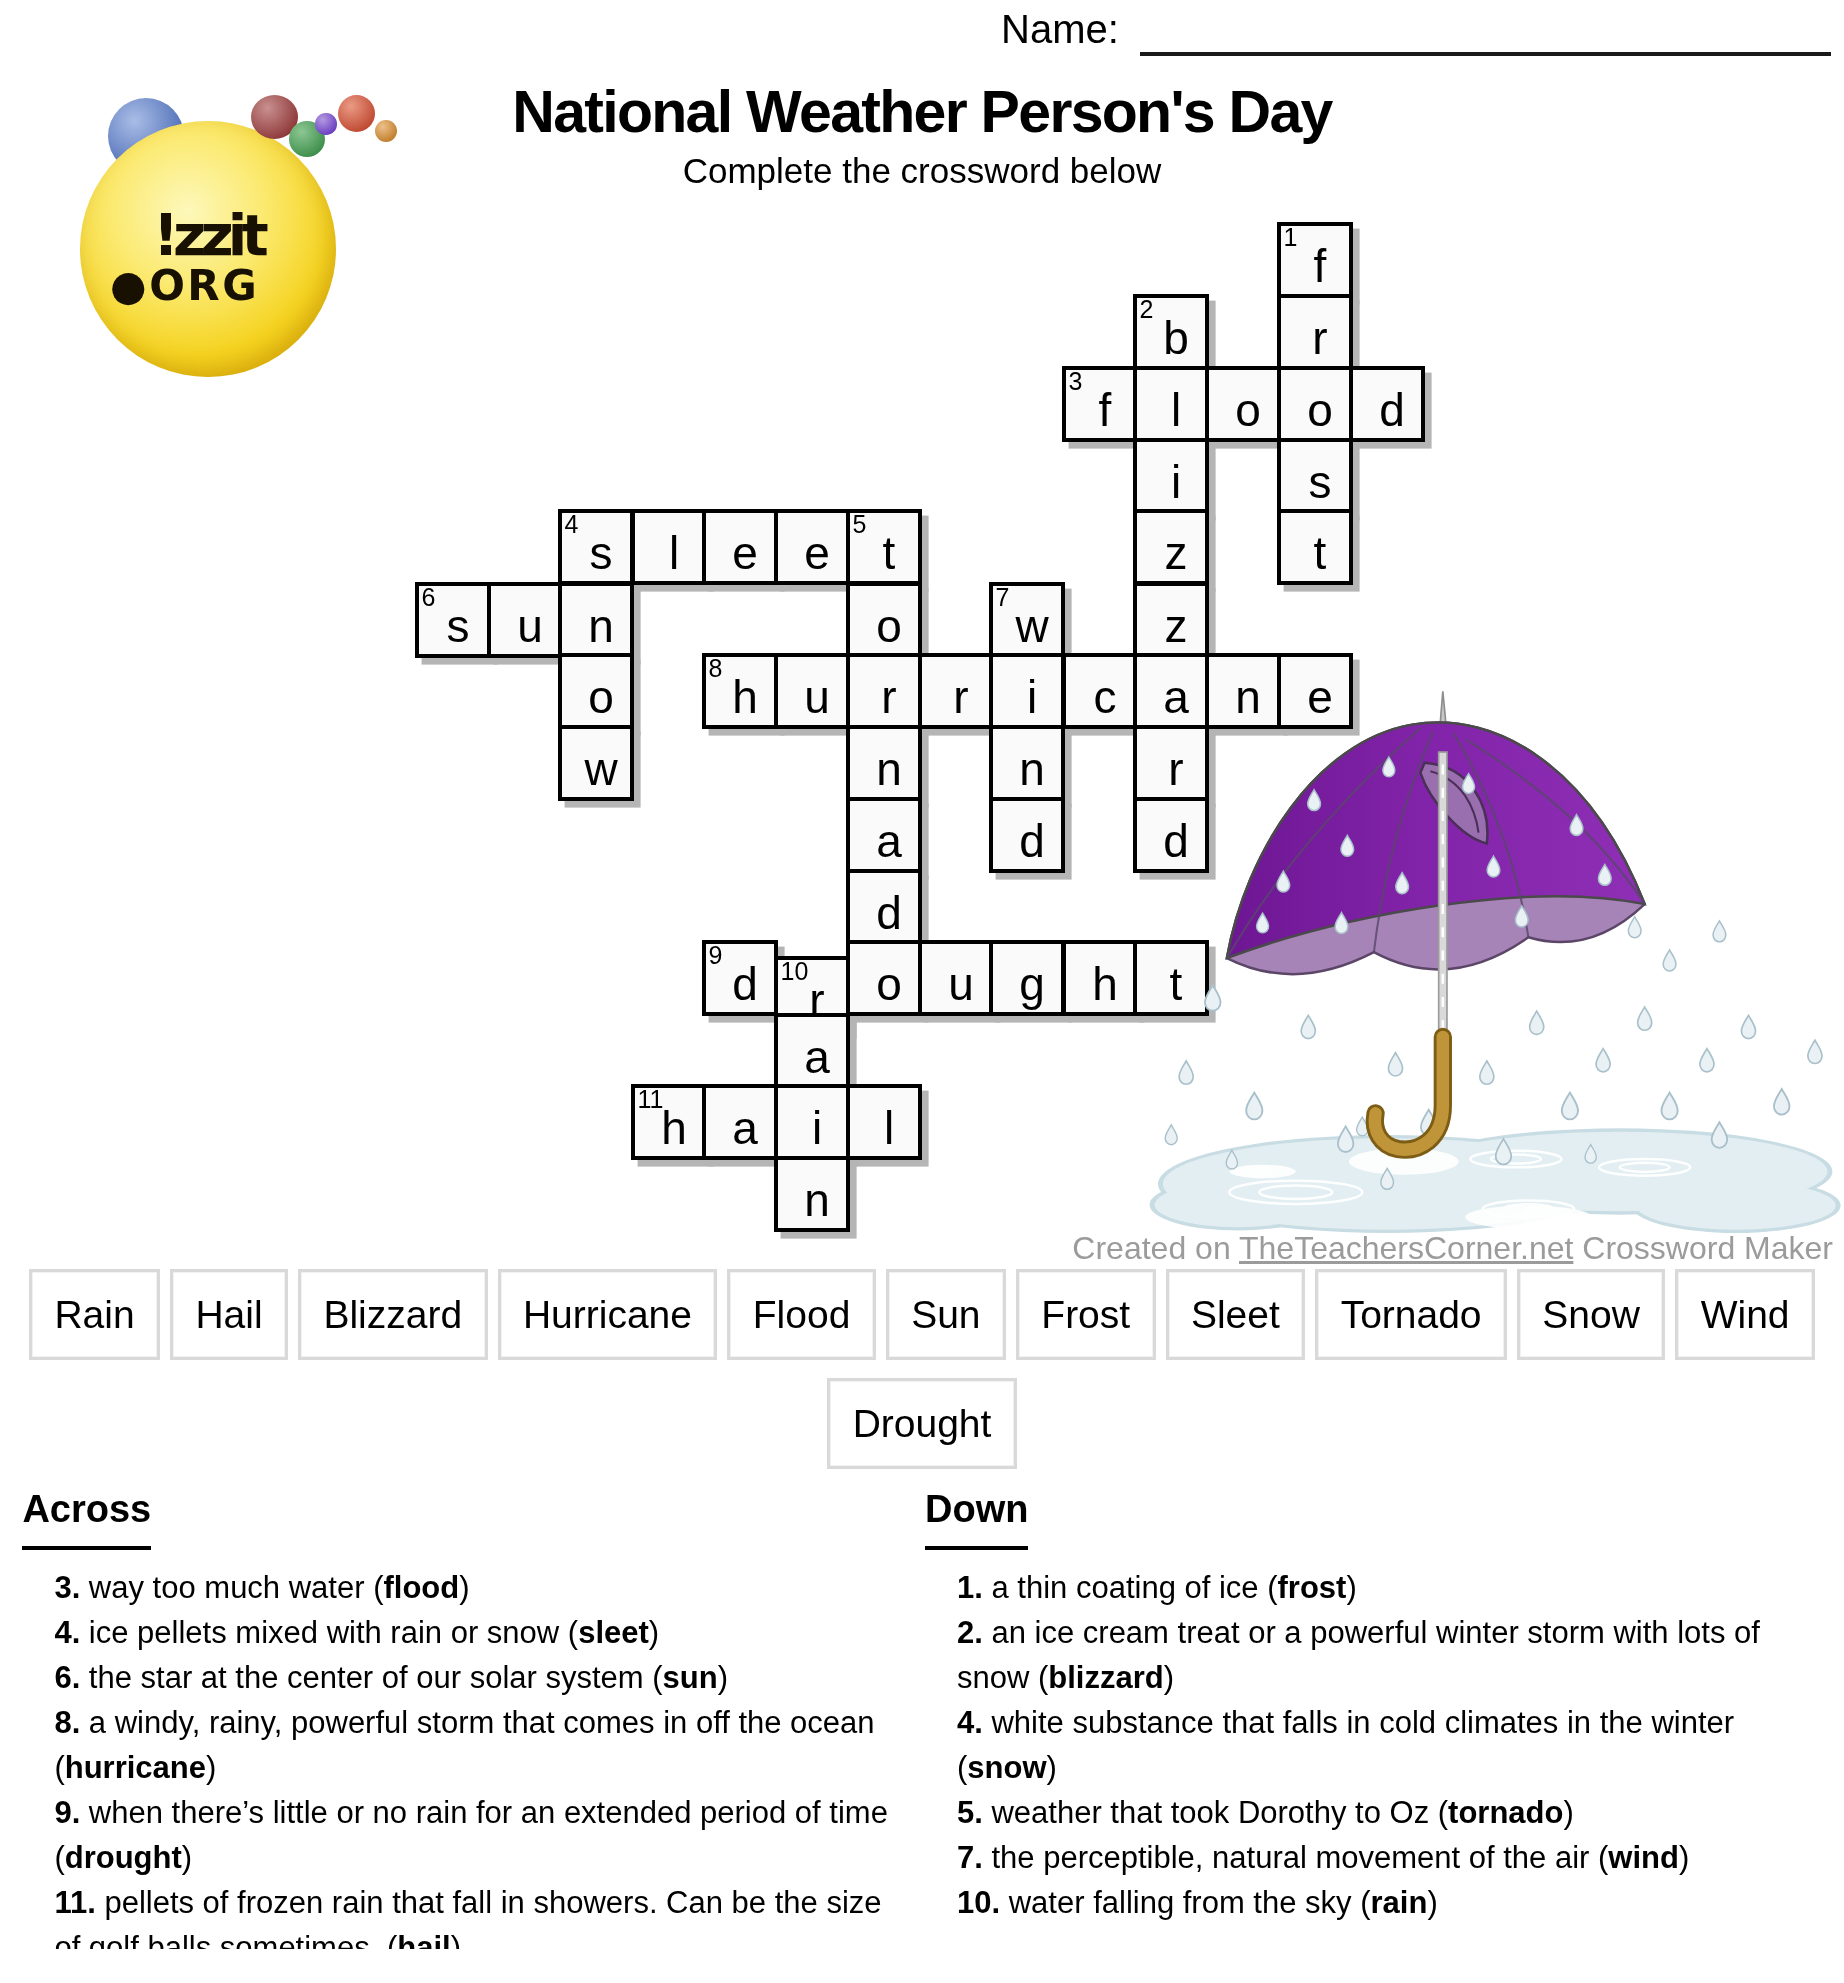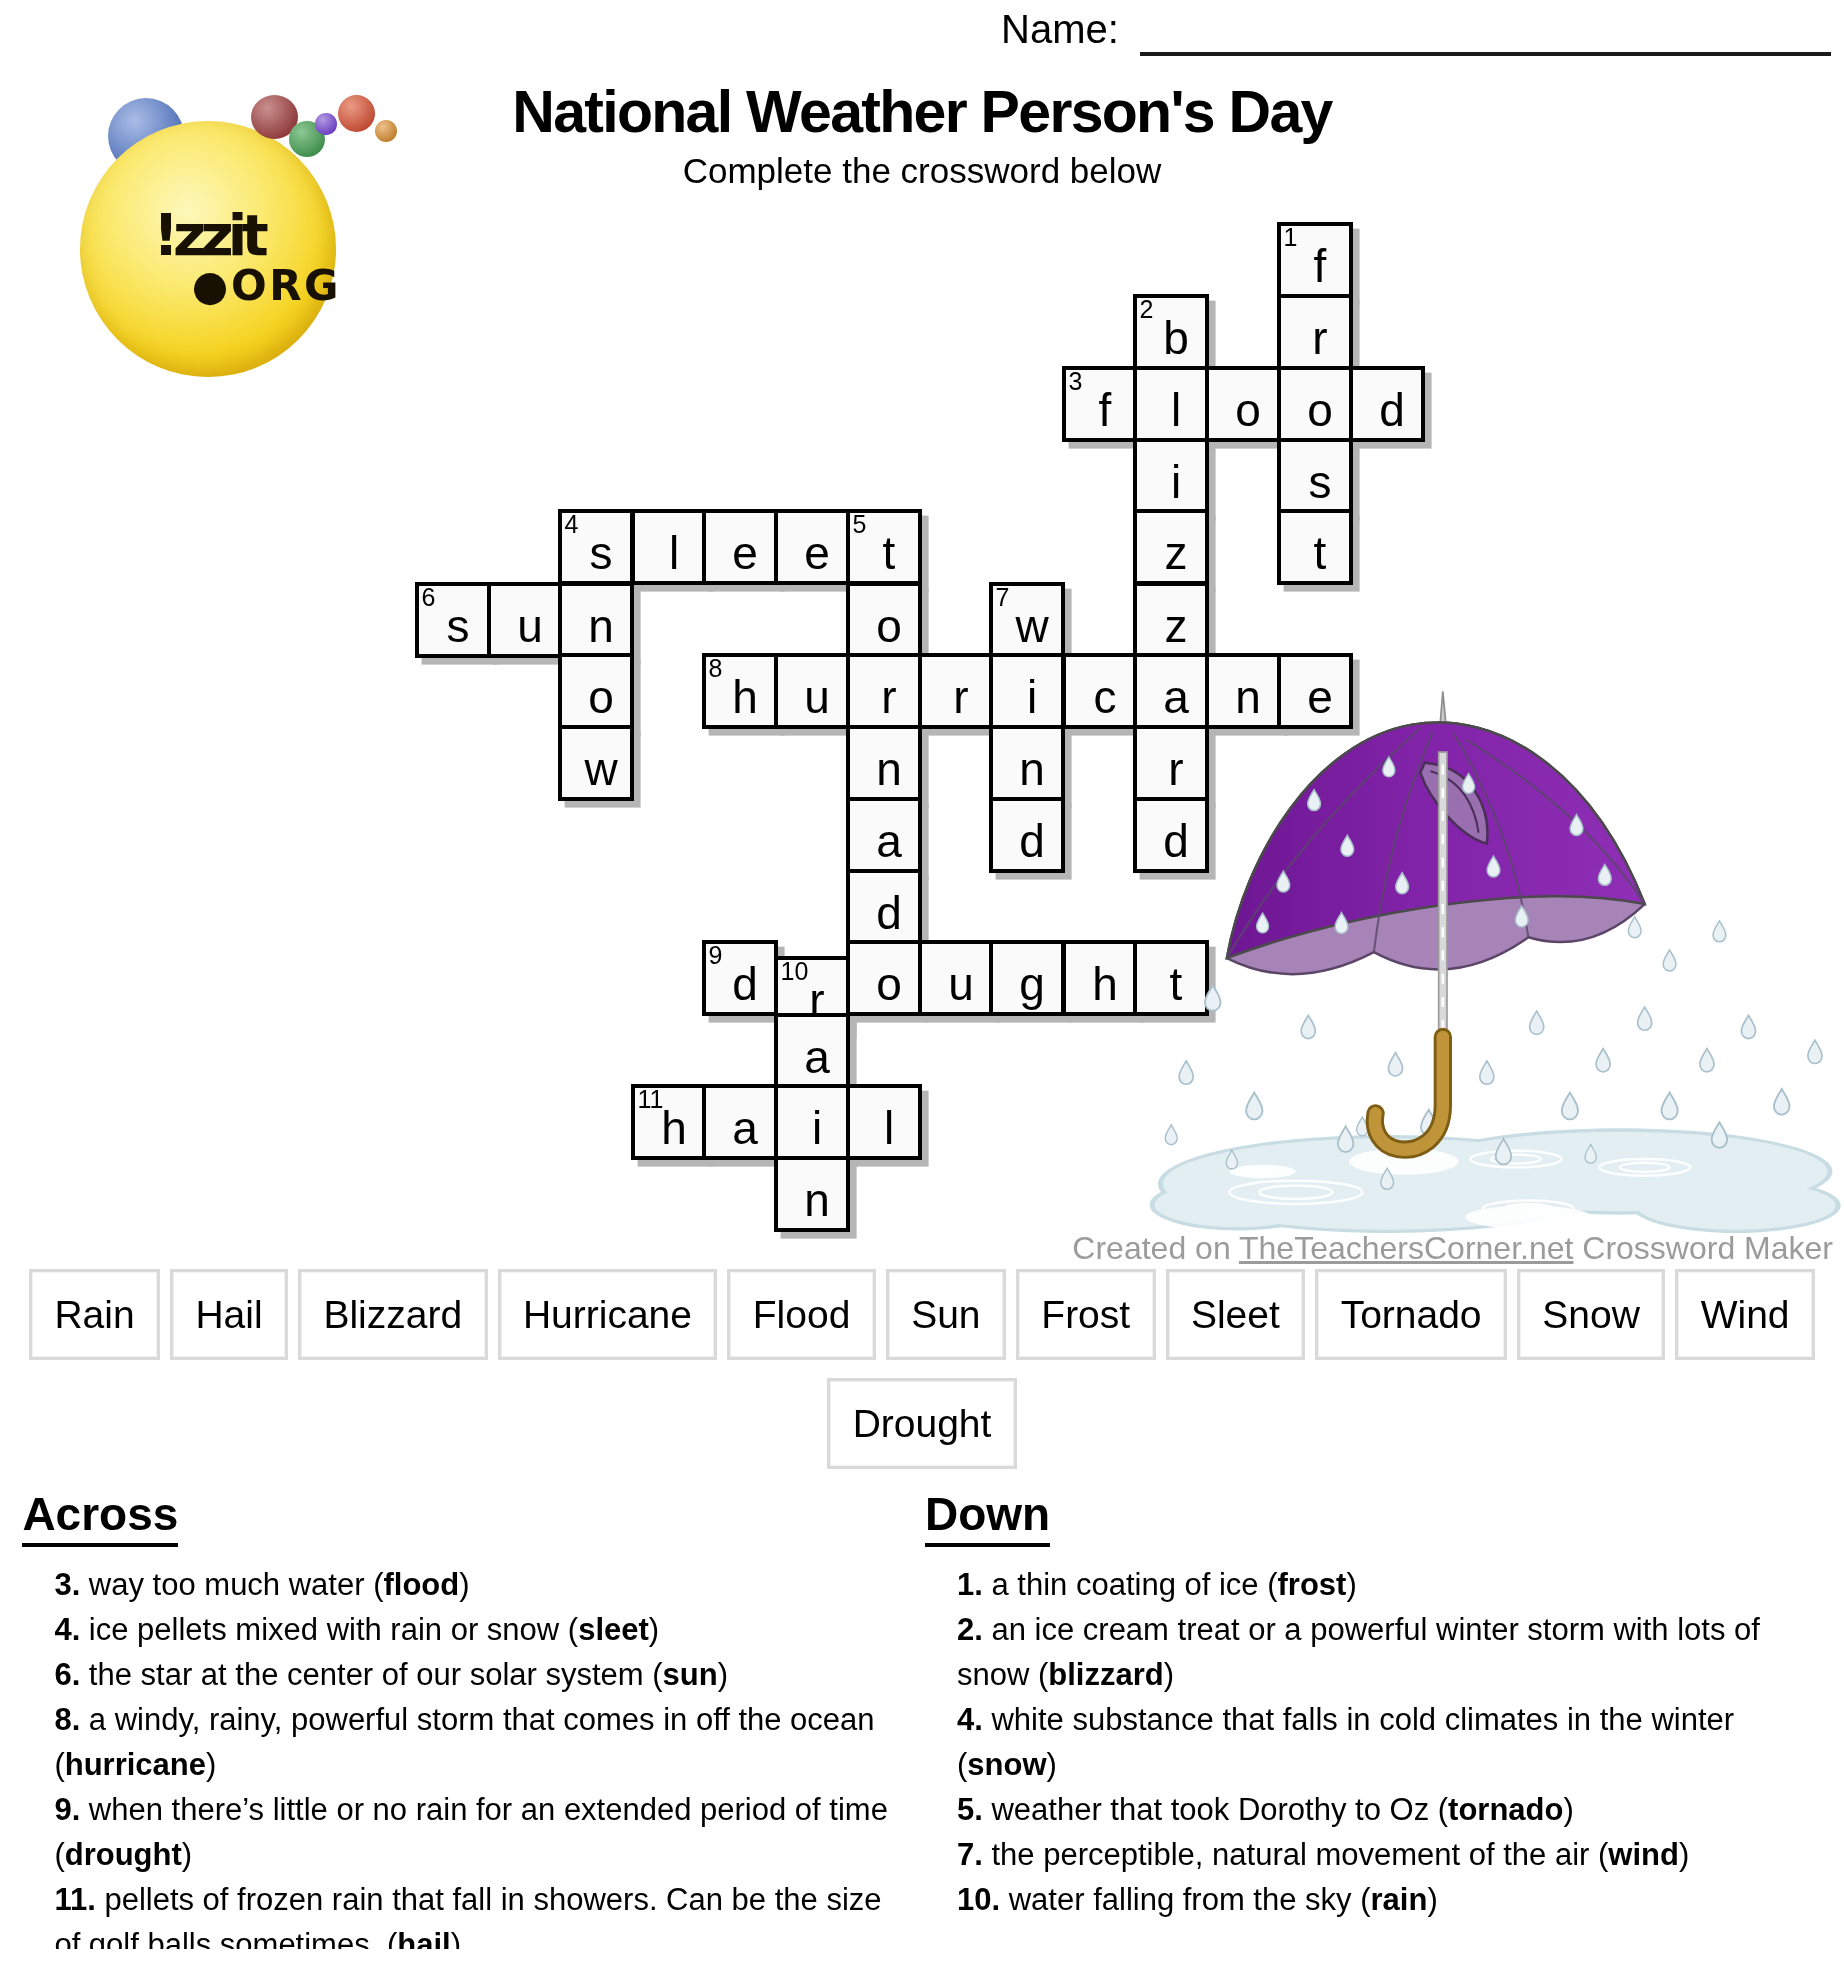--- a/index.html
+++ b/index.html
@@ -21,21 +21,21 @@
               background:radial-gradient(circle at 42% 35%, #fdf8bb 0%, #fbe96e 35%, #f5d321 65%, #eaba08 88%, #d9a504 100%);
               box-shadow:inset -5px -8.3px 20px rgba(170,120,0,.35); }
   .b-maroon { left:176px; top:1.7px;  width:47px; height:44px; z-index:3; background:radial-gradient(circle at 35% 30%, #c98f8f, #8f3a3a 75%); }
   .b-green  { left:214px; top:28px; width:36px; height:36px; z-index:3; background:radial-gradient(circle at 35% 30%, #8cc793, #3f8f4c 75%); }
   .b-purple { left:240px; top:20px; width:21.6px; height:21.6px; z-index:3; background:radial-gradient(circle at 35% 30%, #b49ae2, #6a3fc0 75%); }
   .b-red    { left:263px; top:1.7px;  width:37px; height:37px; z-index:3; background:radial-gradient(circle at 35% 30%, #eb9a84, #bf4a33 75%); }
   .b-orange { left:300px; top:26.6px; width:22.4px; height:22.4px; z-index:3; background:radial-gradient(circle at 35% 30%, #eec08a, #c07f2e 75%); }
   .logo-text { position:absolute; left:0; top:116px; width:266px; z-index:4; text-align:center;
                color:#181000; font-family:"DejaVu Sans", sans-serif; font-weight:bold; }
   .logo-text .l1 { font-size:57px; line-height:.92; letter-spacing:-5.8px; }
-  .logo-text .l2 { font-size:42px;  letter-spacing:2.5px; text-align:right; padding-left:35px; margin-top:0px; }
+  .logo-text .l2 { font-size:42px;  letter-spacing:2.5px; text-align:left; padding-left:35px; margin-top:0px; }
   
   #grid { position:absolute; left:0; top:0; width:100%; height:100%; }
   .cell { position:absolute; width:76px; height:76px; box-sizing:border-box;
           background:#fbfafa; border:4.2px solid #000; box-shadow:6.6px 6.6px 0 0 #b5b5b5; }
   .cell .letter { position:absolute; left:0; top:0; width:100%; height:100%;
                   display:flex; align-items:center; justify-content:center;
                   font-size:46px; transform:translate(5px,5.8px); }
   .cell .num { position:absolute; top:-2.5px; left:2.5px; font-size:25px; line-height:1.1; }
   
   .umbrella-svg { position:absolute; left:1138px; top:673px; width:706px; height:590px; }
@@ -46,22 +46,22 @@
   
   .bank { position:absolute; left:0; width:100%; display:flex; justify-content:center; gap:10px; }
   .bank-row1 { top:1269px; }
   .bank-row2 { top:1378px; }
   .chip { box-sizing:border-box; height:91px; border:3.3px solid #d9d9d9; background:#fff;
           font-size:39px; display:flex; align-items:center; padding:0 22.4px; box-shadow:0 0 0 0.8px #eee inset; }
   
   .clues-col { position:absolute; top:1489px; }
   #across { left:22.4px;  width:893px; }
   #down   { left:925px; width:907px; }
-  .clues-col h2 { margin:0 0 15px 0; font-size:46px; font-weight:bold; display:inline-block;
-                  border-bottom:4.2px solid #000; padding-bottom:3px; line-height:1.1; }
+  .clues-col h2 { margin:0 0 15px 0; font-size:38px; font-weight:bold; display:inline-block;
+                  border-bottom:4.2px solid #000; padding-bottom:15px; line-height:1.1; }
   .clue-list { }
   .clue { font-size:31px; line-height:45px; margin:0 0 0 32px; }
 </style>
 </head>
 <body>
 
 <div id="page">
 
   <div class="name-label">Name:</div>
   <div class="name-line"></div>

